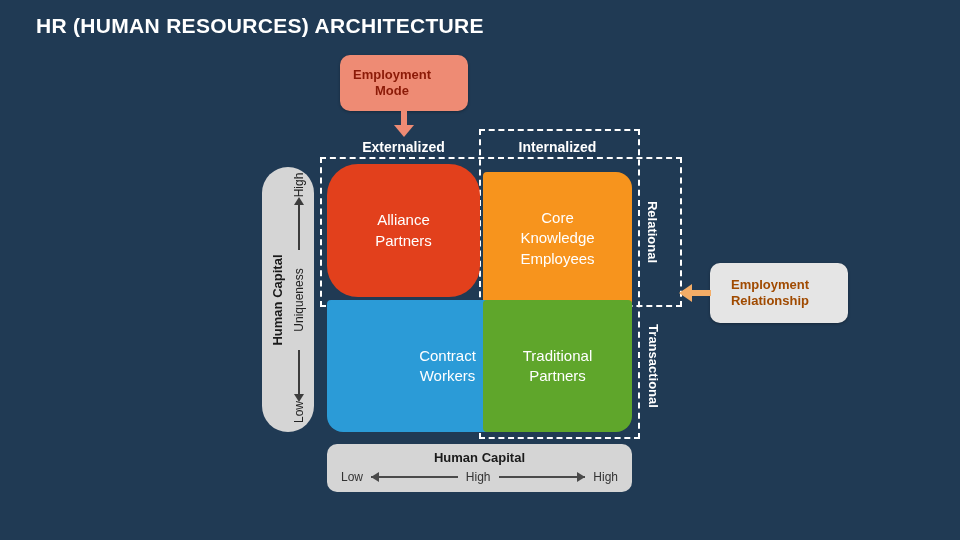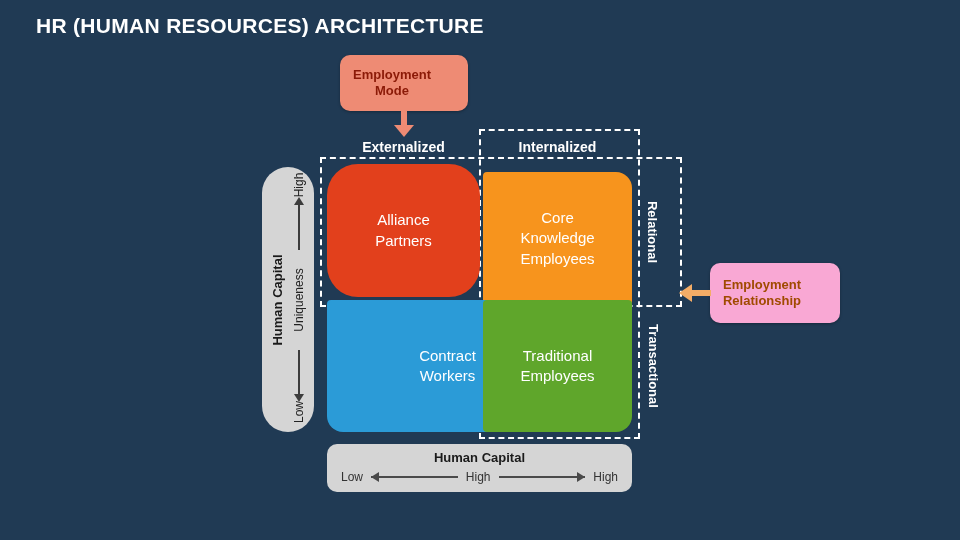--- a/index.html
+++ b/index.html
@@ -95,27 +95,27 @@
   <div class="abs quad" id="quad-tl" style="background-color: rgb(226, 64, 28); border-radius: 31px;">
     <span class="inner">Alliance Partners</span>
   </div>
   <div class="abs quad" id="quad-tr" style="background-color: rgb(247, 148, 29);">
     <span class="inner">Core Knowledge Employees</span>
   </div>
   <div class="abs quad" id="quad-bl" style="background-color: rgb(43, 155, 215);">
     <span class="inner">Contract Workers</span>
   </div>
   <div class="abs quad" id="quad-br" style="background-color: rgb(95, 166, 43);">
-    <span class="inner">Traditional Employees</span>
+    <span class="inner">Traditional Partners</span>
   </div>
 
   <div class="abs row-label" id="label-relational">Relational</div>
   <div class="abs row-label" id="label-transactional">Transactional</div>
 
-  <div class="abs callout" id="callout-rel" style="background-color: #f9a8d4; color: rgb(160, 74, 0);">
+  <div class="abs callout" id="callout-rel" style="background-color: #e5e5e5; color: rgb(160, 74, 0); padding-left: 8px;">
     <span class="inner">Employment Relationship</span>
   </div>
   <div class="abs" id="arrow-rel-stem"></div>
   <div class="abs" id="arrow-rel-head"></div>
 
   <div class="abs pill"></div>
   <div class="abs pill-text" id="hc-vert">Human Capital</div>
   <div class="abs pill-text" id="high-v">High</div>
   <div class="abs" id="vhead-up"></div>
   <div class="abs vline" id="vline-up"></div>

